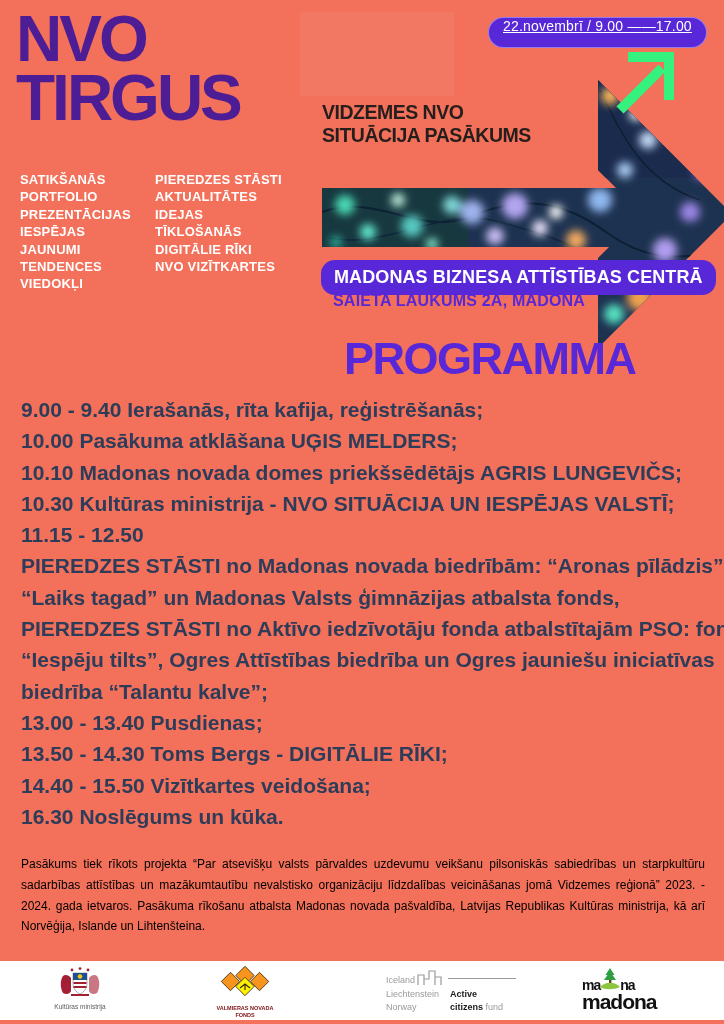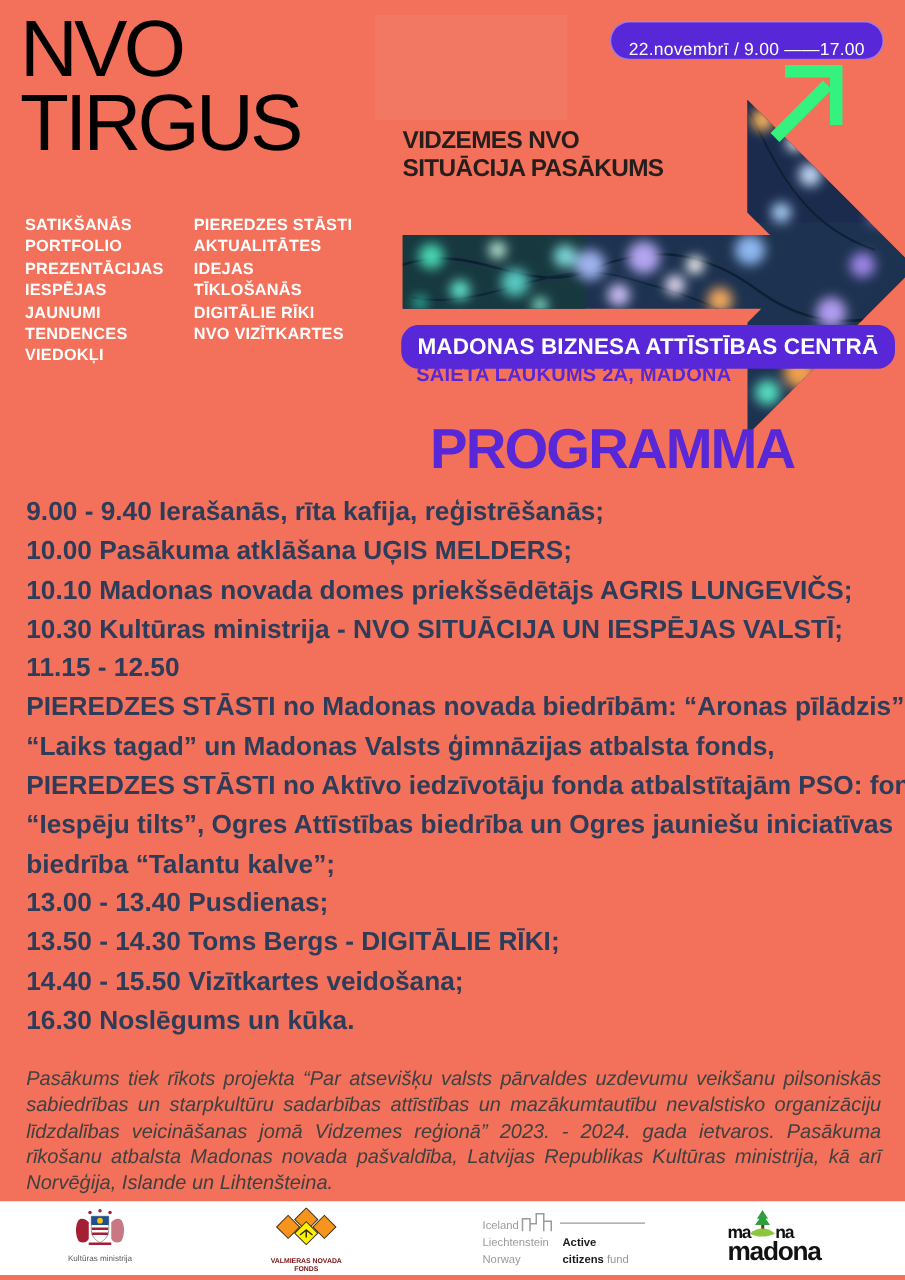--- a/index.html
+++ b/index.html
@@ -3,45 +3,45 @@
 <meta charset="utf-8">
 <style>
   html,body{margin:0;padding:0;background:#888;}
   .poster{
     position:relative;width:724px;height:1024px;overflow:hidden;
     background:#F3705A;
     font-family:"Liberation Sans", sans-serif;
   }
   .light-patch{position:absolute;left:300px;top:12px;width:154px;height:84px;
     background:rgba(255,255,255,0.06);}
-  .title{position:absolute;left:16px;top:10px;color:#000000;
-    font-size:64px;font-weight:400;line-height:0.92;letter-spacing:-3px;}
+  .title{position:absolute;left:16px;top:10px;color:#4c1d95;
+    font-size:64px;font-weight:700;line-height:0.92;letter-spacing:-3px;}
   .date-pill{position:absolute;left:488px;top:17px;height:31px;
-    display:inline-flex;align-items:flex-end;padding:0 14px;
+    display:inline-flex;align-items:flex-start;padding:0 14px;
     background:#5727D8;border:1.5px solid rgba(235,225,255,0.45);
-    border-radius:17px;color:#fff;font-size:14px;letter-spacing:0.2px;box-sizing:border-box;}
+    border-radius:17px;color:#fff;font-size:14px;letter-spacing:0.2px;box-sizing:border-box;text-decoration:underline;}
   .subtitle{position:absolute;left:322px;top:101px;color:#251E1C;
     font-size:19.5px;font-weight:800;line-height:1.2;letter-spacing:-0.5px;}
   .topics{position:absolute;top:171px;color:#FFFFFF;font-size:13px;
     font-weight:800;line-height:17.4px;letter-spacing:0.2px;}
   .topics.col1{left:20px;}
   .topics.col2{left:155px;}
   .venue-pill{position:absolute;left:321px;top:260px;height:27px;
     display:inline-flex;align-items:center;padding:4px 13px;
     background:#5727D8;border-radius:14px;color:#fff;
     font-size:18px;font-weight:700;letter-spacing:0.1px;}
   .venue-address{position:absolute;left:333px;top:292px;color:#5727D8;
     font-size:16px;font-weight:700;letter-spacing:0.2px;}
   .program-heading{position:absolute;left:344px;top:333px;color:#5727D8;
     font-size:45px;font-weight:800;letter-spacing:-1.5px;}
   .program{position:absolute;left:21px;top:394px;width:700px;color:#2D3C59;
     font-size:21px;font-weight:700;}
   .program .line{line-height:31.3px;white-space:nowrap;}
   .footer-note{position:absolute;left:21px;top:854px;width:684px;
-    color:#404040;font-size:16px;font-style:italic;line-height:20.8px;
+    color:#000000;font-size:12px;line-height:20.8px;
     text-align:justify;}
   .footer-bar{position:absolute;left:0;top:961px;width:724px;height:59px;background:#FFFFFF;}
   .logo{position:absolute;top:5px;}
   .logo-ministry{left:48px;width:64px;text-align:center;}
   .logo-ministry .caption{font-size:6.5px;color:#5A5A5A;margin-top:1px;}
   .logo-vnf{left:212px;width:66px;text-align:center;}
   .logo-vnf .caption{font-size:5.5px;font-weight:700;color:#7B1113;line-height:6.5px;margin-top:1px;}
   .logo-acf{left:386px;width:132px;font-size:9px;color:#9A9A9A;}
   .acf-grid{position:relative;width:132px;height:48px;}
   .acf-country{position:absolute;left:0;text-align:right;}

